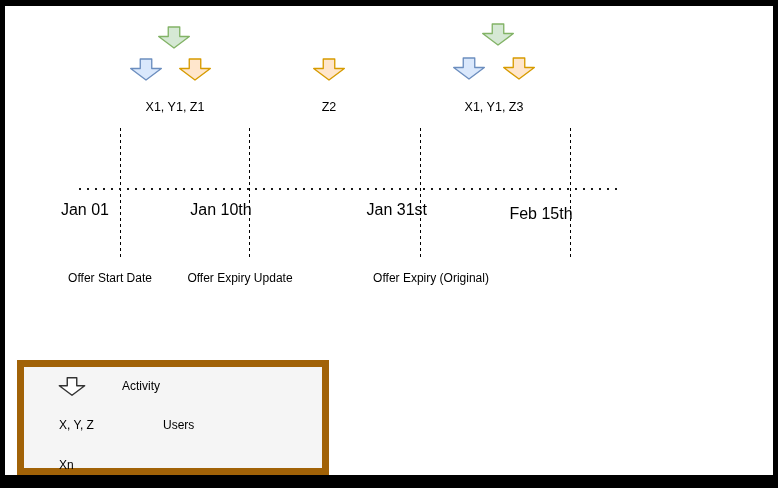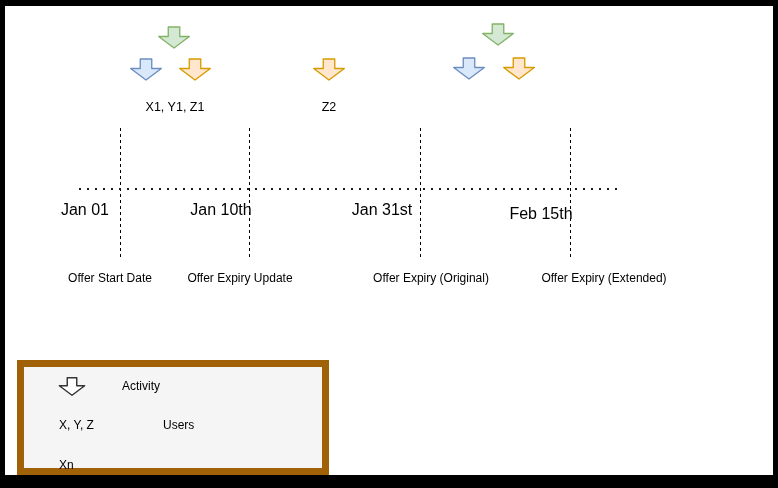--- a/index.html
+++ b/index.html
@@ -67,37 +67,37 @@
 
     <svg class="arrow-svg" style="left:476px;top:17px;" viewBox="0 0 34 24">
       <path d="M11 1 H23 V11 H33 L17 23 L1 11 H11 Z" stroke-width="1.4" stroke-linejoin="round" fill="#d5e8d4" stroke="#82b366"></path>
     </svg>
     <svg class="arrow-svg" style="left:447px;top:51px;" viewBox="0 0 34 24">
       <path d="M11 1 H23 V11 H33 L17 23 L1 11 H11 Z" stroke-width="1.4" stroke-linejoin="round" fill="#dae8fc" stroke="#6c8ebf"></path>
     </svg>
     <svg class="arrow-svg" style="left:497px;top:51px;" viewBox="0 0 34 24">
       <path d="M11 1 H23 V11 H33 L17 23 L1 11 H11 Z" stroke-width="1.4" stroke-linejoin="round" fill="#ffe6cc" stroke="#d79b00"></path>
     </svg>
+    <div class="cluster-label" style="left:409px;width:160px;">X1, Y1, Z3</div>
 
     <div class="dashed-line" style="left:115px;"></div>
     <div class="dashed-line" style="left:244px;"></div>
     <div class="dashed-line" style="left:415px;"></div>
     <div class="dashed-line" style="left:565px;"></div>
 
     <div class="dotted-timeline"></div>
 
     <div class="date-label" style="left:35px;">Jan 01</div>
     <div class="date-label" style="left:171px;">Jan 10th</div>
-    <div class="date-label" style="left:332px;">Jan 31st</div>
+    <div class="date-label" style="left:332px;text-align:right;">Jan 31st</div>
     <div class="date-label" style="left:491px;top:200px;">Feb 15th</div>
 
     <div class="event-label" style="left:20px;">Offer Start Date</div>
     <div class="event-label" style="left:150px;">Offer Expiry Update</div>
     <div class="event-label" style="left:341px;">Offer Expiry (Original)</div>
-    <div class="event-label" style="left:514px;">Offer Expiry (Extended)</div>
 
     <div id="legend-box">
       <svg class="abs" style="left:33px;top:10px;width:30px;height:19px;" viewBox="0 0 34 24">
         <path d="M11 1 H23 V11 H33 L17 23 L1 11 H11 Z" stroke-width="1.8" stroke-linejoin="round" fill="#ffffff" stroke="#333333"></path>
       </svg>
       <span class="legend-desc" style="top:12px;">Activity</span>
 
       <span class="legend-key" style="top:51px;">X, Y, Z</span>
       <span class="legend-desc" style="top:51px;margin-left:41px;">Users</span>
 

